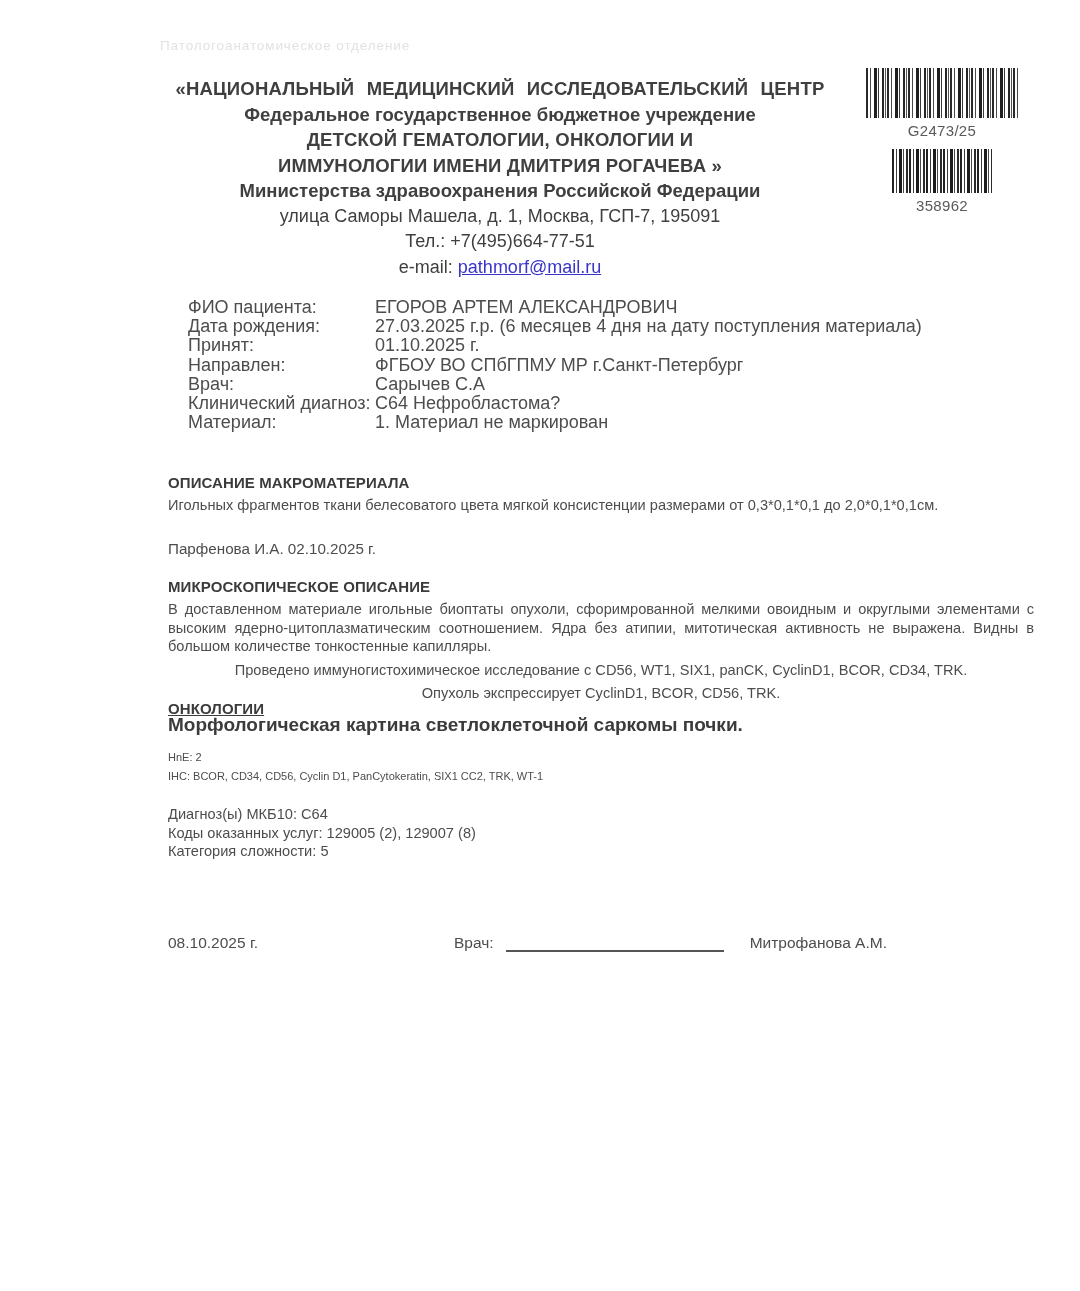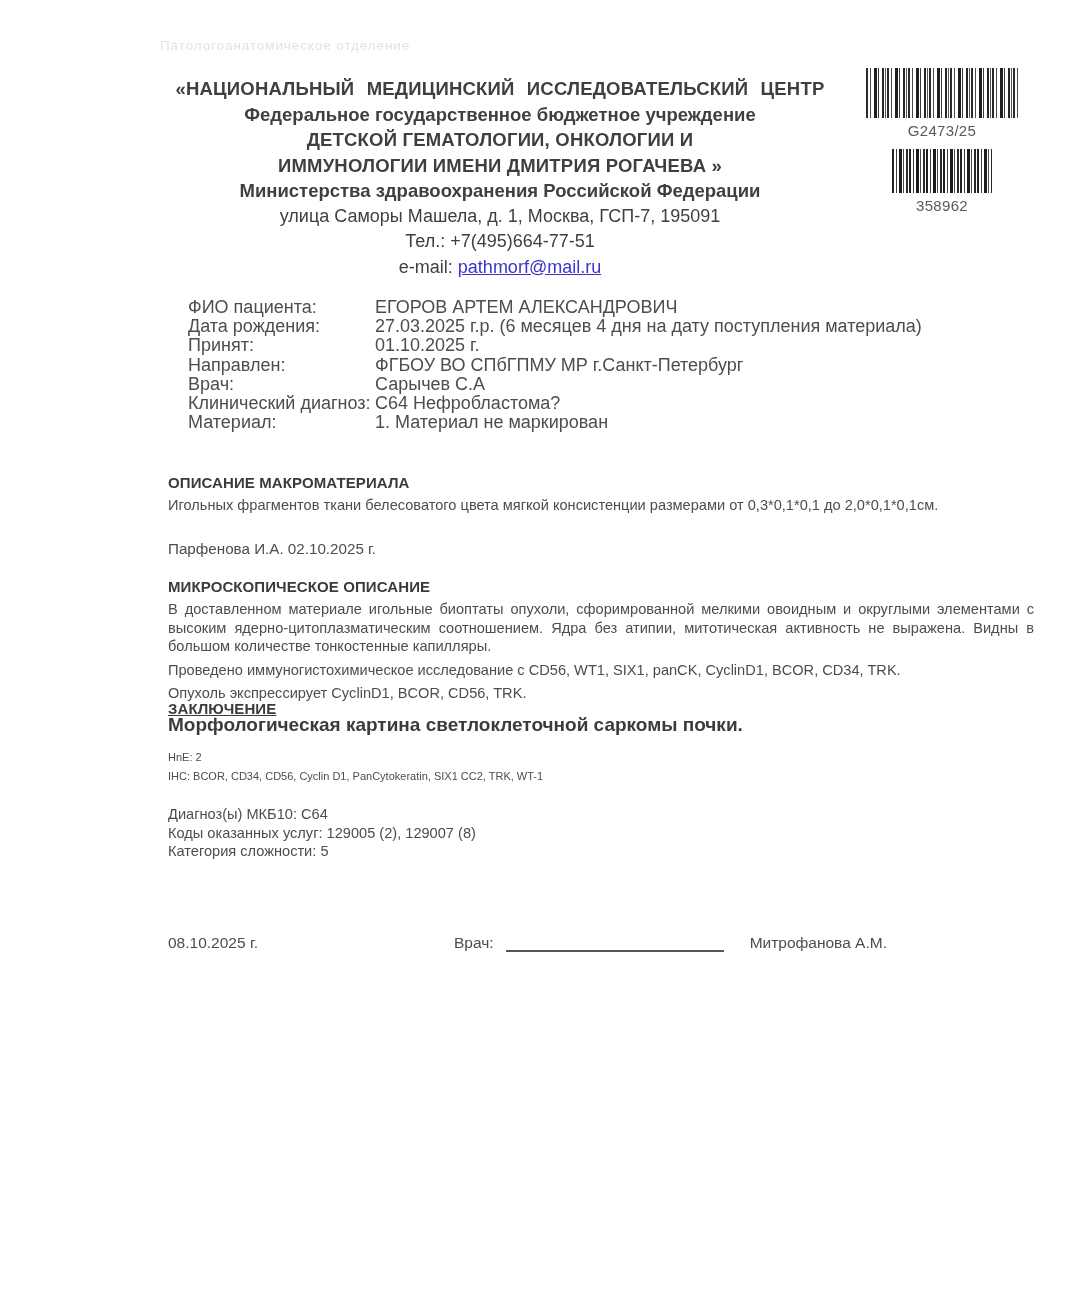--- a/index.html
+++ b/index.html
@@ -163,21 +163,21 @@
   }
   .sec-heading.underlined {
     text-decoration: underline;
   }
   .body-text {
     font-size: 14.6px;
     line-height: 18.6px;
     color: #4d4d4d;
     text-align: justify;
   }
-  .body-text.nojust { text-align: left; }
+  .body-text.nojust { text-align: center; }
 
   #macro-section { top: 474px; }
   #macro-section .body-text { margin-top: 5px; }
   #macro-author {
     position: absolute;
     left: 168px;
     top: 540px;
     font-size: 15.2px;
     color: #4d4d4d;
   }
@@ -304,21 +304,21 @@
   <div id="macro-author">Парфенова И.А. 02.10.2025 г.</div>
 
   <div class="section" id="micro-section">
     <div class="sec-heading">МИКРОСКОПИЧЕСКОЕ ОПИСАНИЕ</div>
     <div class="body-text">В доставленном материале игольные биоптаты опухоли, сфоримрованной мелкими овоидным и округлыми элементами с высоким ядерно-цитоплазматическим соотношением. Ядра без атипии, митотическая активность не выражена. Видны в большом количестве тонкостенные капилляры.</div>
     <div class="body-text nojust" id="micro-extra">Проведено иммуногистохимическое исследование с CD56, WT1, SIX1, panCK, CyclinD1, BCOR, CD34, TRK.</div>
     <div class="body-text nojust">Опухоль экспрессирует CyclinD1, BCOR, CD56, TRK.</div>
   </div>
 
   <div class="section" id="conclusion-section">
-    <div class="sec-heading underlined">ЗАКЛЮЧЕНИЕ</div>
+    <div class="sec-heading underlined">ОНКОЛОГИИ</div>
     <div id="conclusion-text">Морфологическая картина светлоклеточной саркомы почки.</div>
   </div>
 
   <div id="stain-block">
     <div>HnE: 2</div>
     <div>IHC: BCOR, CD34, CD56, Cyclin D1, PanCytokeratin, SIX1 CC2, TRK, WT-1</div>
   </div>
 
   <div id="codes-block">
     <div>Диагноз(ы) МКБ10: C64</div>

